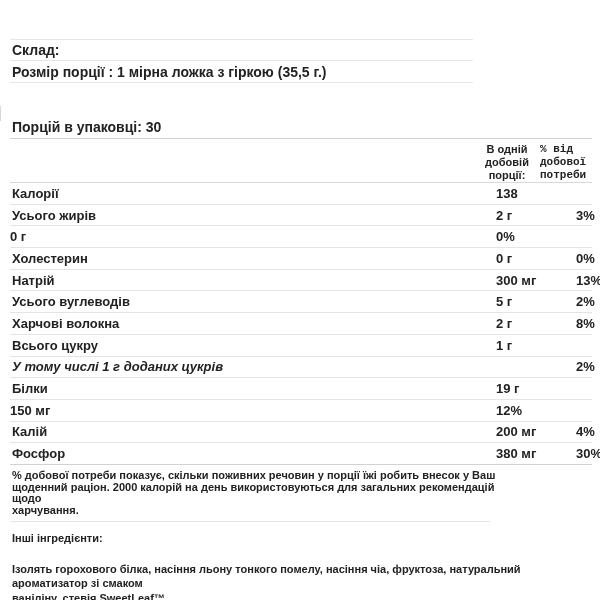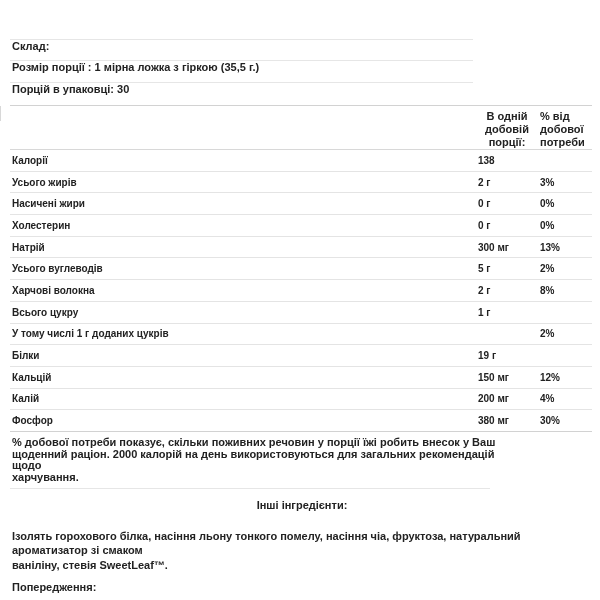--- a/index.html
+++ b/index.html
@@ -8,55 +8,56 @@
     font-family:"Liberation Sans","DejaVu Sans",sans-serif;
     font-weight:700;color:#222222;
     -webkit-font-smoothing:antialiased;
   }
   .sheet{position:relative;width:600px;height:600px;background:#fff;}
   .inner{position:absolute;top:39px;left:10px;width:582px;}
 
   
   .top-row{
     box-sizing:border-box;width:463px;height:22px;
-    display:flex;align-items:flex-start;
+    display:flex;align-items:center;
     border-bottom:1px solid #e6e6e6;
-    font-size:11px;padding-left:2px;
+    font-size:14px;padding-left:2px;
   }
   .top-row.first{border-top:1px solid #e6e6e6;}
-  .top-row.last{border-bottom:none;}
+  .top-row.last{border-bottom:none;margin-top:33px;}
 
   
   .facts{width:582px;border-top:1px solid #d2d2d2;}
   .fhead{
     display:grid;grid-template-columns:468px 62px 1fr;
     box-sizing:border-box;height:44px;
     border-bottom:1px solid #d8d8d8;
     padding-top:4px;
   }
   .hcell{font-size:11px;line-height:13px;}
   .hcell.amount{width:58px;text-align:center;}
-  .hcell.dv{width:52px;}
+  .hcell.dv{width:52px;font-family:Liberation Mono, monospace;}
   .frow{
     display:grid;grid-template-columns:468px 62px 1fr;
     align-items:center;
     box-sizing:border-box;height:21.7px;
     border-bottom:1px solid #e4e4e4;
-    font-size:10px;
+    font-size:13px;
+    gap:18px;
   }
   .frow .c-label{padding-left:2px;}
-  .frow.italic .c-label{}
+  .frow.italic .c-label{font-style:italic;}
   .frow.section-end{border-bottom:1px solid #d2d2d2;}
 
   
   .footnote{margin-top:5px;padding-left:2px;font-size:11px;line-height:11.7px;width:502px;}
   .footnote-sep{margin:4px 0 0 0;border:none;border-top:1px solid #e6e6e6;width:480px;}
 
   
-  .other-heading{margin-top:10px;padding-left:2px;font-size:11px;text-align:center;}
+  .other-heading{margin-top:10px;padding-left:2px;font-size:11px;}
   .other-text{margin-top:18px;padding-left:2px;font-size:11px;line-height:14.5px;width:578px;}
   .warn-heading{margin-top:9px;padding-left:2px;font-size:11px;}
 
   .left-edge-tick{position:absolute;left:0;top:106px;width:1px;height:15px;background:#d8d8d8;}
 </style>
 </head>
 <body>
 
 <div class="sheet">
   <div class="left-edge-tick"></div>
@@ -83,21 +84,20 @@
         <span class="c-label">Калорії</span>
         <span class="c-amount">138</span>
         <span class="c-dv"></span>
       </div>
       <div class="frow">
         <span class="c-label">Усього жирів</span>
         <span class="c-amount">2 г</span>
         <span class="c-dv">3%</span>
       </div>
       <div class="frow">
-        <span class="c-label">Насичені жири</span>
         <span class="c-amount">0 г</span>
         <span class="c-dv">0%</span>
       </div>
       <div class="frow">
         <span class="c-label">Холестерин</span>
         <span class="c-amount">0 г</span>
         <span class="c-dv">0%</span>
       </div>
       <div class="frow">
         <span class="c-label">Натрій</span>
@@ -123,21 +123,20 @@
         <span class="c-label">У тому числі 1 г доданих цукрів</span>
         <span class="c-amount"></span>
         <span class="c-dv">2%</span>
       </div>
       <div class="frow">
         <span class="c-label">Білки</span>
         <span class="c-amount">19 г</span>
         <span class="c-dv"></span>
       </div>
       <div class="frow">
-        <span class="c-label">Кальцій</span>
         <span class="c-amount">150 мг</span>
         <span class="c-dv">12%</span>
       </div>
       <div class="frow">
         <span class="c-label">Калій</span>
         <span class="c-amount">200 мг</span>
         <span class="c-dv">4%</span>
       </div>
       <div class="frow section-end">
         <span class="c-label">Фосфор</span>

